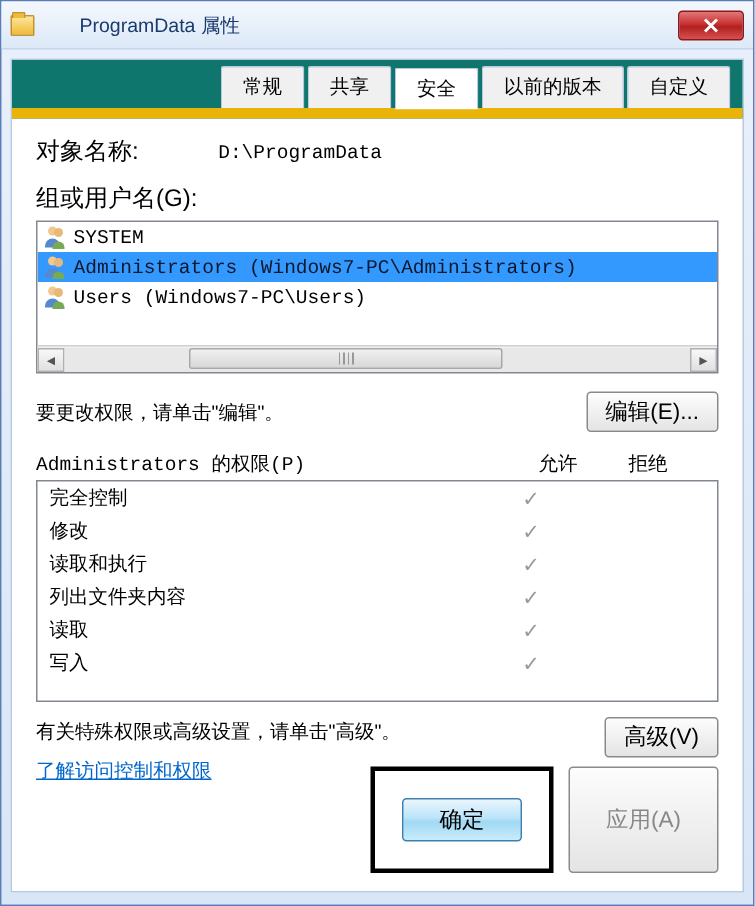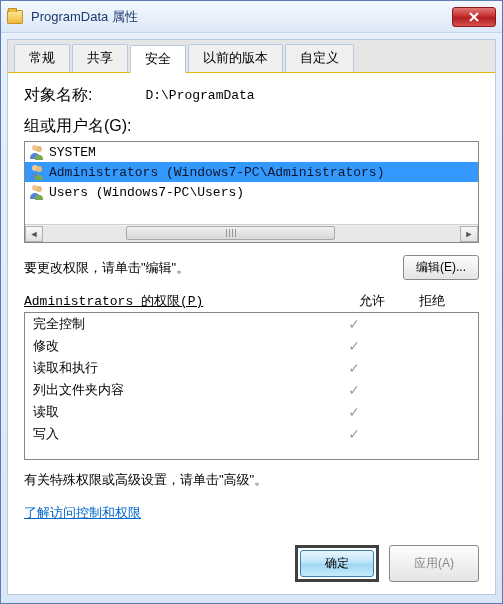--- a/index.html
+++ b/index.html
@@ -1,25 +1,25 @@
 <!DOCTYPE html>
 <html><head>
 <meta charset="utf-8">
 <style>
 * { box-sizing: border-box; margin: 0; padding: 0; }
 body { font-family: "Microsoft YaHei", "Segoe UI", Tahoma, sans-serif; font-size: 12px; background: #fff; width: 503px; height: 604px; overflow: hidden; }
 .window { width: 503px; height: 604px; border: 1px solid #5a7db8; background: linear-gradient(#e8f0fb, #d8e6f7); position: relative; }
 .titlebar { height: 32px; background: linear-gradient(#f4f8fd, #dde9f8); display: flex; align-items: center; padding: 0 6px; border-bottom: 1px solid #c5d5ea; }
 .titlebar .folder-icon { width: 16px; height: 14px; background: linear-gradient(#fde79a, #f0b93a); border: 1px solid #c4932f; border-radius: 1px; margin-right: 8px; position: relative; }
 .titlebar .folder-icon::before { content: ""; position: absolute; top: -3px; left: 0; width: 7px; height: 3px; background: #f0b93a; border: 1px solid #c4932f; border-bottom: none; border-radius: 1px 1px 0 0; }
-.titlebar .title { color: #1a3a6e; font-size: 13px; flex: 1; }
+.titlebar .title { color: #1a3a6e; font-size: 13px; flex: 1; margin-left: 22px; }
 .close-btn { width: 44px; height: 20px; background: linear-gradient(#e07878, #c83030 45%, #b02020 55%, #d85050); border: 1px solid #8a1818; border-radius: 3px; display: flex; align-items: center; justify-content: center; cursor: pointer; }
 .close-btn svg { width: 10px; height: 10px; }
 .content { margin: 6px; background: #fff; border: 1px solid #b8c8de; height: 556px; position: relative; }
-.tabs { display: flex; padding: 4px 6px 0 6px; border-bottom: 1px solid #eab308; background: #e5e5e5; }
+.tabs { display: flex; padding: 4px 6px 0 6px; border-bottom: 7px solid #eab308; background: #0f766e; justify-content: flex-end; }
 .tab { padding: 4px 14px; border: 1px solid #b8c8de; border-bottom: none; background: #f0f0f0; margin-right: 2px; border-radius: 2px 2px 0 0; cursor: pointer; font-size: 13px; }
 .tab.active { background: #fff; position: relative; top: 1px; border-bottom: 1px solid #fff; }
 .panel { padding: 12px 16px 10px 16px; }
 .row { display: flex; align-items: center; margin-bottom: 10px; }
 .label { font-size: 16px; }
 .path { font-family: "Courier New", monospace; font-size: 13px; margin-left: 30px; padding-left: 23px; }
 .listbox { border: 1px solid #828790; background: #fff; height: 102px; overflow: hidden; position: relative; }
 .listbox .items { height: 80px; overflow: hidden; }
 .li-item { display: flex; align-items: center; padding: 2px 4px; font-family: "Courier New", monospace; font-size: 13px; }
 .li-item.selected { background: #3399ff; color: #0f172a; }
@@ -28,34 +28,34 @@
 .user-icon .body { position: absolute; width: 10px; height: 6px; background: #5588cc; border-radius: 5px 5px 0 0; bottom: 1px; left: 1px; }
 .user-icon.group .head2 { position: absolute; width: 6px; height: 6px; background: #e8b878; border-radius: 50%; top: 2px; left: 7px; }
 .user-icon.group .body2 { position: absolute; width: 8px; height: 5px; background: #77aa55; border-radius: 4px 4px 0 0; bottom: 0; left: 6px; }
 .hscroll { position: absolute; bottom: 0; left: 0; right: 0; height: 18px; background: #f0f0f0; border-top: 1px solid #d0d0d0; display: flex; align-items: center; }
 .hscroll .btn { width: 18px; height: 16px; background: linear-gradient(#f8f8f8, #e0e0e0); border: 1px solid #b0b0b0; display: flex; align-items: center; justify-content: center; font-size: 9px; color: #555; }
 .hscroll .track { flex: 1; height: 16px; background: #e8e8e8; position: relative; }
 .hscroll .thumb { position: absolute; left: 20%; width: 50%; height: 14px; top: 0; background: linear-gradient(#f0f0f0, #d8d8d8); border: 1px solid #a8a8a8; border-radius: 2px; display: flex; align-items: center; justify-content: center; }
 .hscroll .thumb .grip { width: 10px; height: 8px; background: repeating-linear-gradient(90deg, #999 0 1px, transparent 1px 3px); }
 .edit-row { display: flex; align-items: center; margin: 12px 0; }
 .edit-row .text { font-size: 13px; flex: 1; }
-.winbtn { background: linear-gradient(#fdfdfd, #e4e4e4); border: 1px solid #8a8a8a; border-radius: 3px; padding: 3px 12px; font-size: 12px; cursor: pointer; font-family: inherit; }
+.winbtn { background: linear-gradient(#fdfdfd, #e4e4e4); border: 1px solid #8a8a8a; border-radius: 3px; padding: 3px 12px; font-size: 15px; cursor: pointer; font-family: inherit; }
 .perm-header { display: flex; margin-top: 8px; font-size: 13px; }
-.perm-header .col-name { flex: 1; font-family: "Courier New", monospace; text-decoration: underline; }
+.perm-header .col-name { flex: 1; font-family: "Courier New", monospace; }
 .perm-header .col { width: 60px; text-align: left; }
 .perm-box { border: 1px solid #828790; background: #fff; height: 148px; overflow: hidden; margin-top: 2px; }
 .perm-row { display: flex; align-items: center; padding: 2px 8px; font-size: 13px; gap: 26px; }
 .perm-row .pname { flex: 1; }
 .perm-row .pcol { width: 60px; text-align: center; color: #999; font-size: 14px; }
 .adv-row { display: flex; align-items: flex-start; margin-top: 10px; }
 .adv-row .text { font-size: 13px; flex: 1; line-height: 1.5; }
-.link { color: #0066cc; text-decoration: underline; cursor: pointer; font-size: 13px; display: inline-block; margin-top: 14px; }
+.link { color: #0066cc; text-decoration: underline; cursor: pointer; font-size: 13px; display: inline-block; }
 .dialog-buttons { position: absolute; bottom: 12px; right: 16px; display: flex; gap: 10px; }
 .dialog-buttons .winbtn { padding: 4px 24px; }
-.highlight-red { border: 3px solid #404040; padding: 2px; }
+.highlight-red { border: 3px solid #000000; padding: 18px; }
 .winbtn.default { background: linear-gradient(#eaf6fd, #bce4fa 45%, #a0d8f2 55%, #c8ecfc); border: 1px solid #3c7fb1; }
 .winbtn.disabled { color: #888; }
 </style>
 </head>
 <body>
 
 <div class="window">
   <div class="titlebar">
     <div class="folder-icon"></div>
     <div class="title">ProgramData 属性</div>
@@ -155,20 +155,21 @@
             <span class="pcol"></span>
           </div>
         <div class="perm-row">
             <span class="pname">写入</span>
             <span class="pcol">✓</span>
             <span class="pcol"></span>
           </div>
       </div>
       <div class="adv-row">
         <span class="text">有关特殊权限或高级设置，请单击"高级"。</span>
+        <button class="winbtn">高级(V)</button>
       </div>
       <a class="link">了解访问控制和权限</a>
     </div>
     <div class="dialog-buttons">
       <span class="highlight-red">
         <button class="winbtn default">确定</button>
       </span>
       <button class="winbtn disabled">应用(A)</button>
     </div>
   </div>

